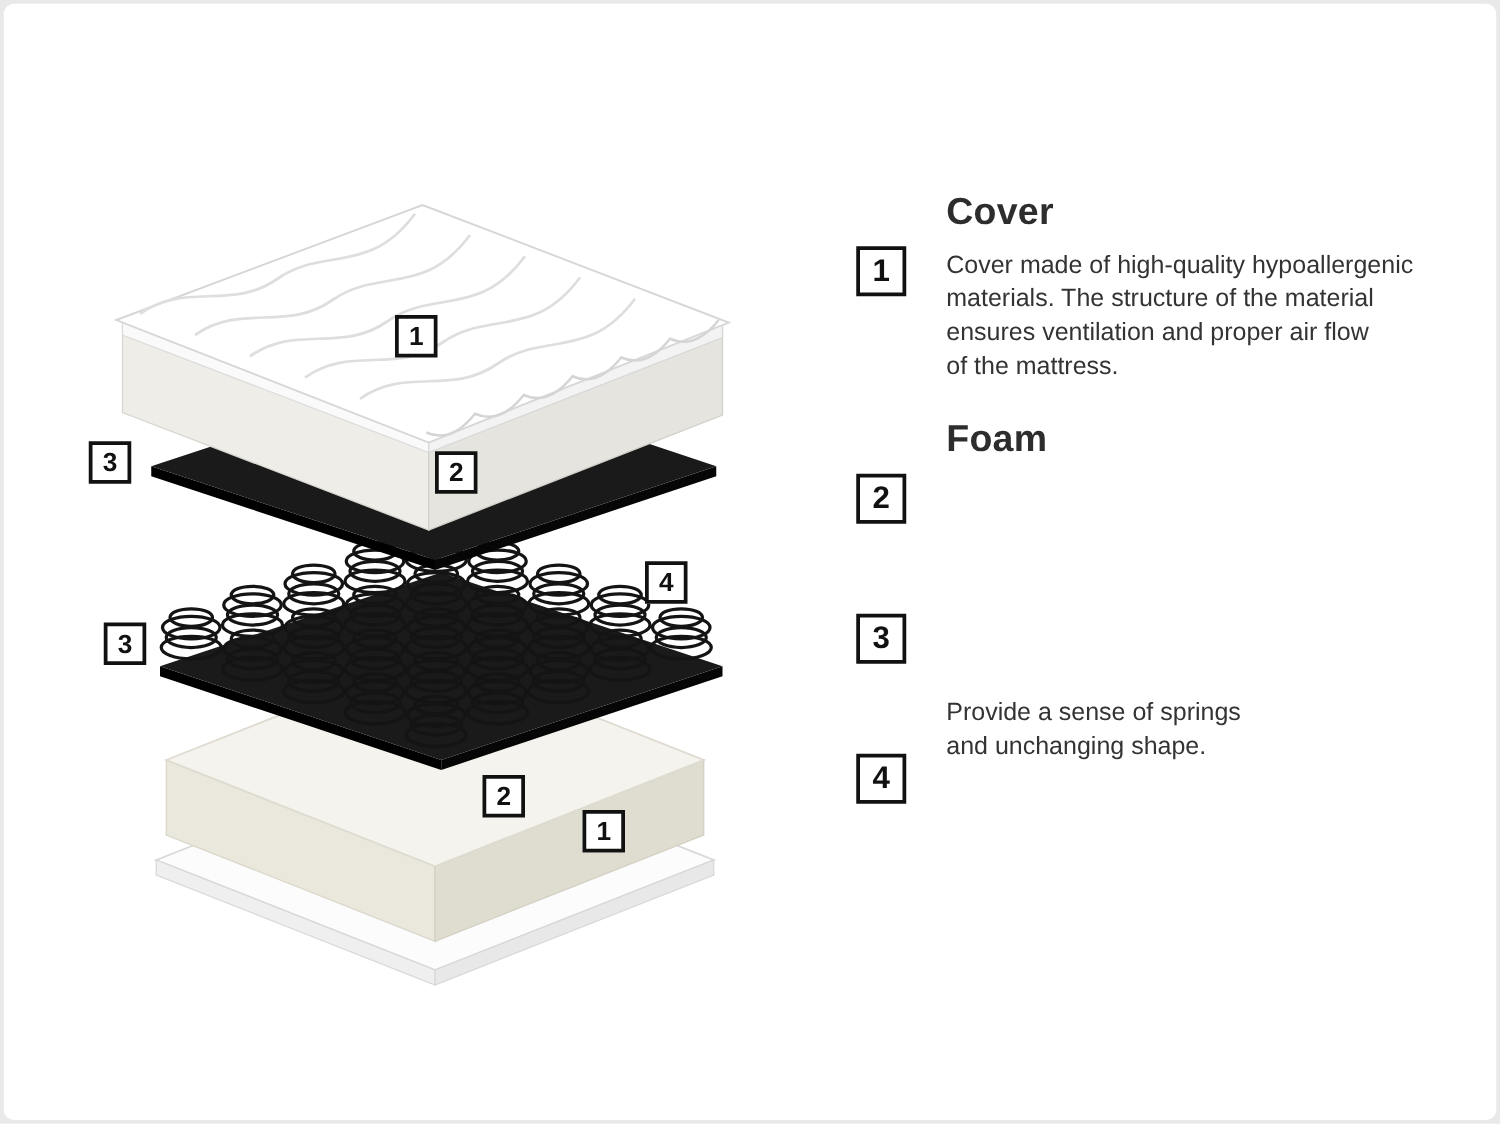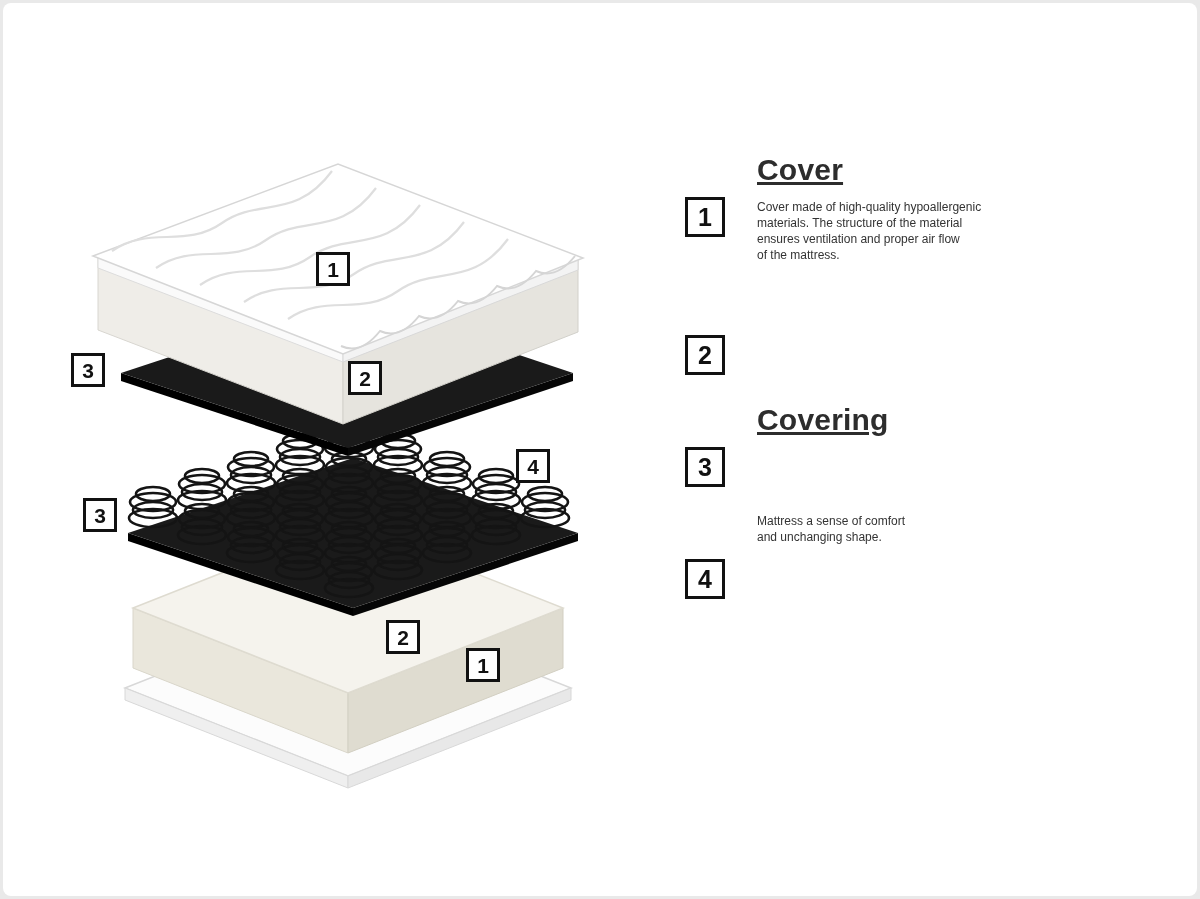--- a/index.html
+++ b/index.html
@@ -48,25 +48,24 @@
     display:flex;align-items:center;justify-content:center;
     font-size:25px;font-weight:bold;color:#111111;
     line-height:1;
   }
   .info-content{flex:1;}
   .info-content h2{
     margin:0 0 10px 0;
     font-size:30px;line-height:1.25;
     font-weight:bold;color:#2d2d2d;
     letter-spacing:0.2px;
-    text-decoration:underline;
   }
   .info-content p{
     margin:0;
-    font-size:12px;line-height:1.35;
+    font-size:20px;line-height:1.35;
     color:#333333;
     white-space:pre-line;
   }
 </style>
 </head>
 <body>
 
 <div class="card">
 
   <div class="diagram">
@@ -170,36 +169,36 @@
 ensures ventilation and proper air flow
 of the mattress.</p>
       </div>
     </div>
 
     <div class="info-section">
       <div class="badge-col">
         <div class="ibadge">2</div>
       </div>
       <div class="info-content">
+        <h2>Foam</h2>
       </div>
     </div>
 
     <div class="info-section">
       <div class="badge-col">
         <div class="ibadge">3</div>
       </div>
       <div class="info-content">
-        <h2>Covering</h2>
       </div>
     </div>
 
     <div class="info-section">
       <div class="badge-col">
         <div class="ibadge">4</div>
       </div>
       <div class="info-content">
-        <p>Mattress a sense of comfort
+        <p>Provide a sense of springs
 and unchanging shape.</p>
       </div>
     </div>
 
   </div>
 </div>
 
 </body></html>

